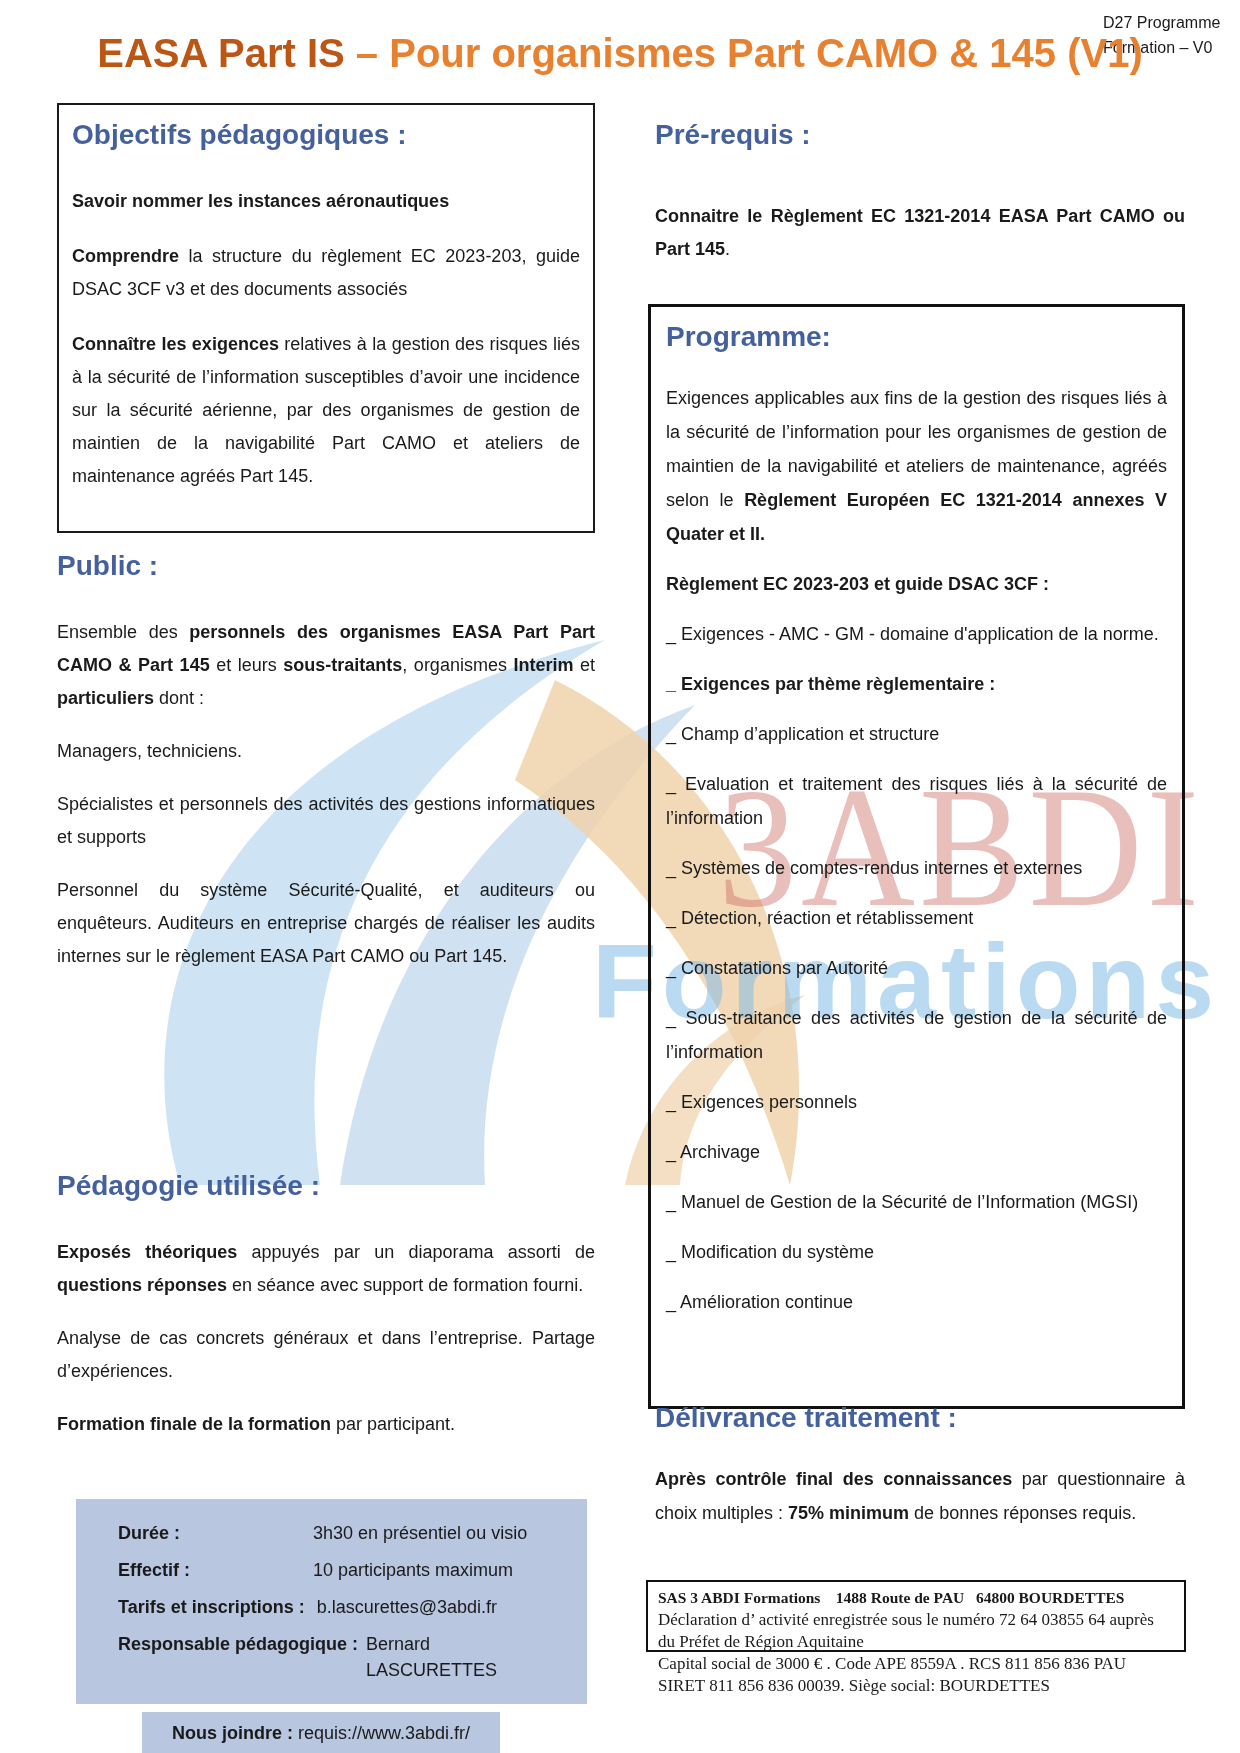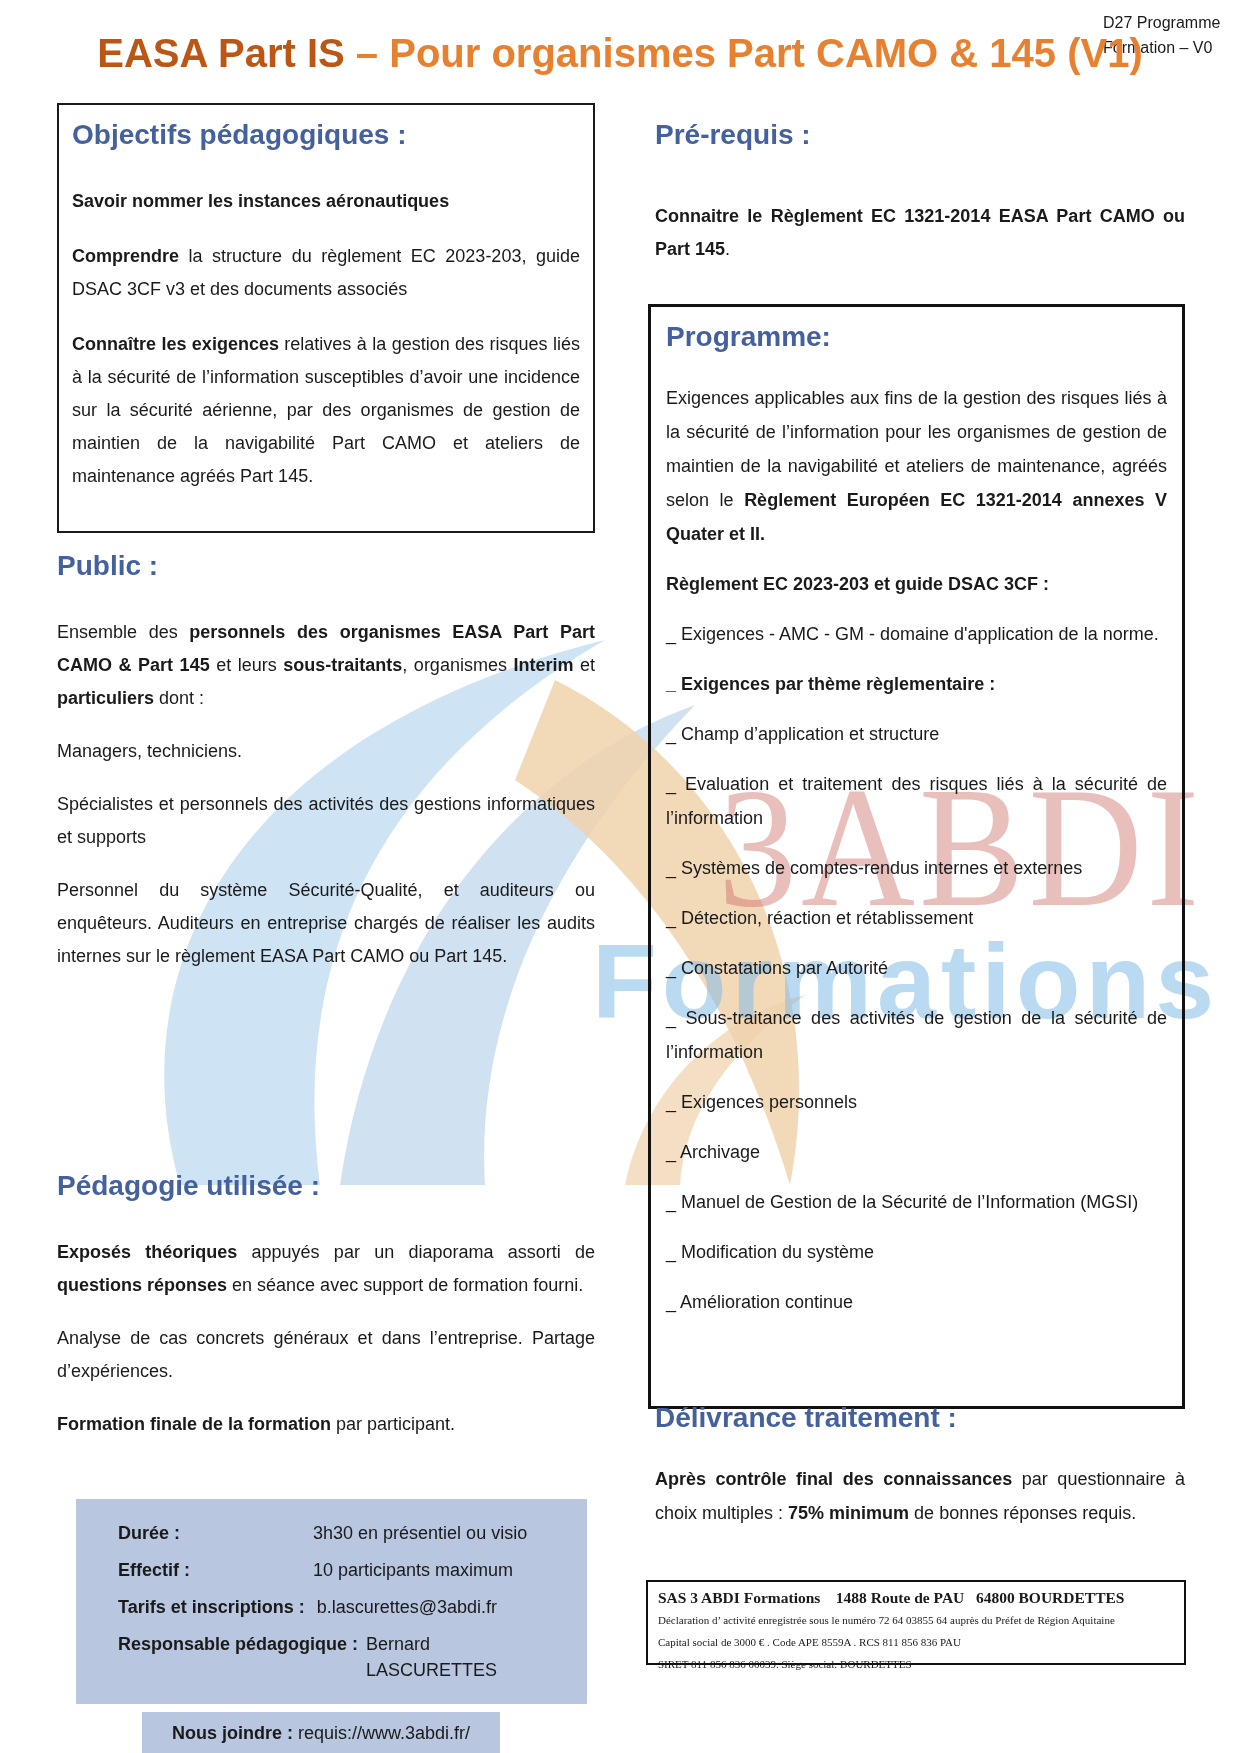--- a/index.html
+++ b/index.html
@@ -64,25 +64,25 @@
   .programme-box{
     left:648px;top:304px;width:537px;height:1105px;border:3px solid #111;
     box-sizing:border-box;padding:8px 15px;background:transparent;
   }
   .programme-box .h-blue{margin:4px 0 26px 0;}
   .programme-box .para{line-height:34px;margin:0 0 16px 0;}
   .prog-item{font-size:18px;line-height:34px;text-align:justify;margin:16px 0 0 0;}
   .delivrance-heading{left:655px;top:1400px;}
   .delivrance-para{left:655px;top:1462px;width:530px;line-height:34px;}
   .footer-box{
-    left:646px;top:1580px;width:540px;height:85px;border:2px solid #111;
+    left:646px;top:1580px;width:540px;height:72px;border:2px solid #111;
     box-sizing:border-box;padding:5px 10px;font-family:"Liberation Serif",serif;
     z-index:1;background:transparent;
   }
-  .footer-line{font-size:11px;line-height:22px;white-space:pre-wrap;}
+  .footer-line{font-size:17px;line-height:22px;white-space:pre-wrap;}
   .footer-line.first{font-weight:bold;font-size:15.5px;}
   b{font-weight:bold;}
 </style>
 </head>
 <body>
 
 <div class="page">
 
   <svg class="wm" style="left:85px;top:585px;" width="770" height="600" viewBox="0 0 770 600">
     <path d="M95 600 C 35 390 140 150 520 55 C 295 185 205 370 235 600 Z" fill="#BEDAF0" opacity="0.75"></path>

